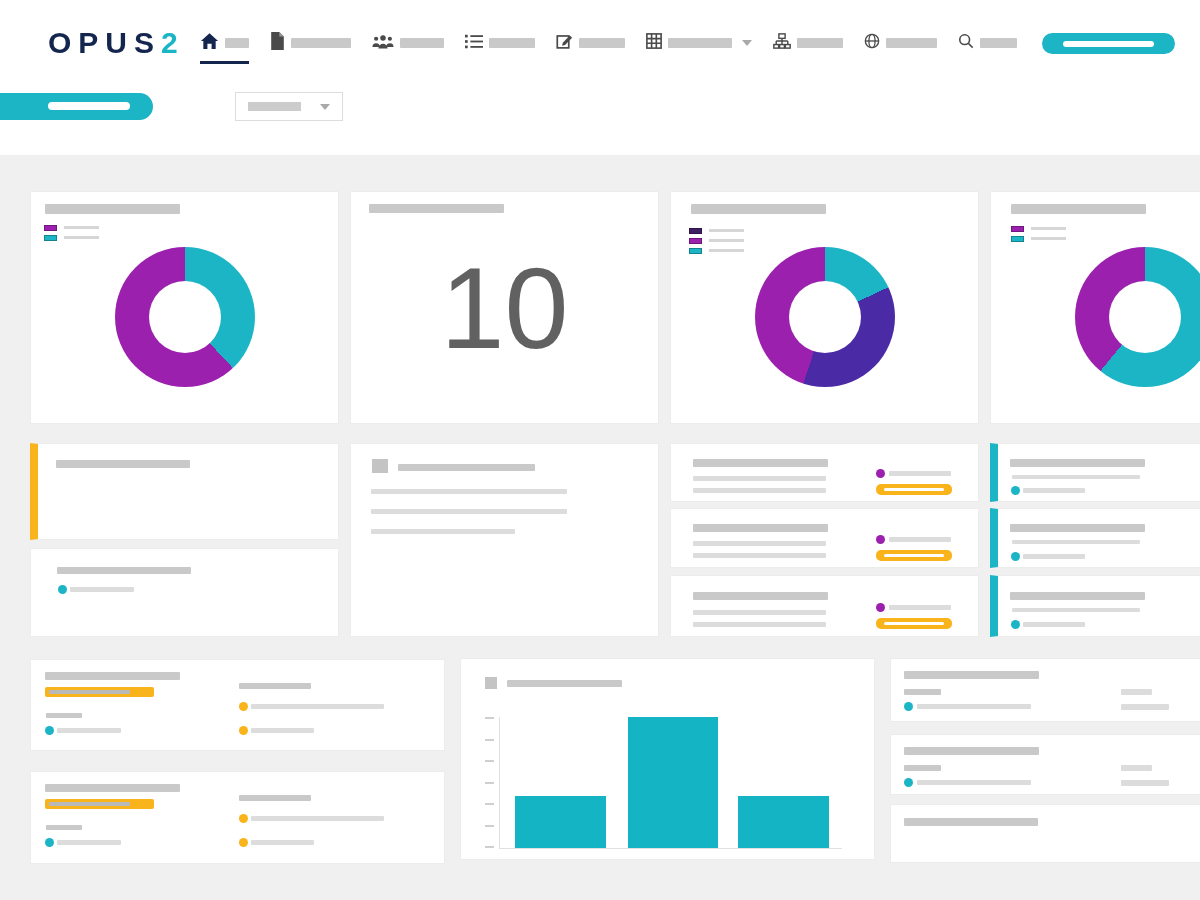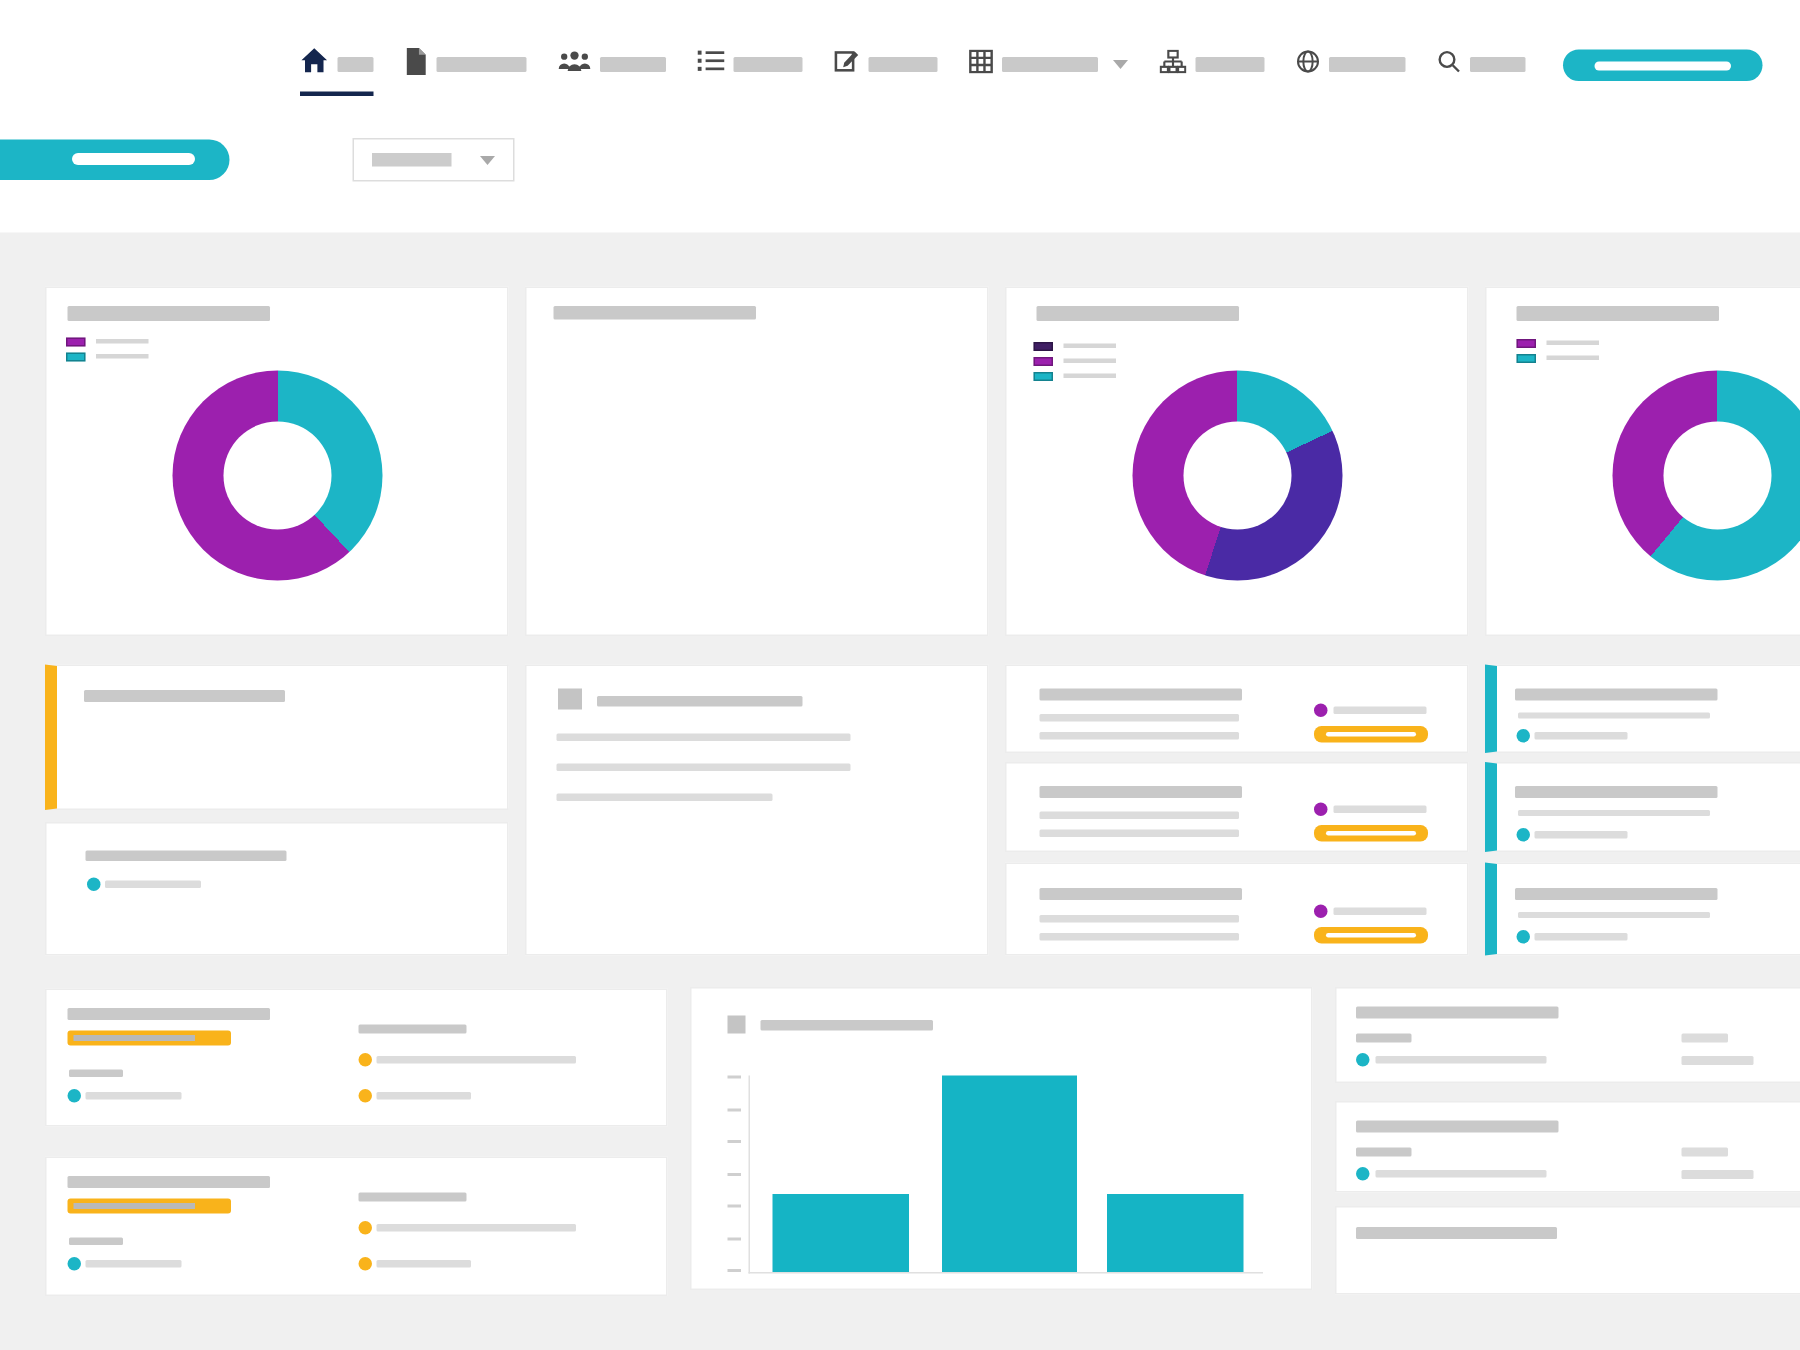--- a/index.html
+++ b/index.html
@@ -42,20 +42,21 @@
   .pill-btn i{position:absolute;left:8px;right:8px;top:4px;height:3px;background:#fff;border-radius:2px;display:block}
   .icon-sq{position:absolute;background:#c4c4c4}
   .plot{position:absolute;left:38px;top:58px;width:342px;height:131px;border-left:1px solid #e0e0e0;border-bottom:1px solid #e0e0e0}
   .plot .bar{position:absolute;bottom:0}
   .tick{position:absolute;left:-15px;width:9px;height:2px;background:#cfcfcf}
 </style>
 </head>
 <body>
 
 <div id="header">
+  <div id="logo"><span>OPUS</span><span class="accent">2</span></div>
 
   <div id="nav">
     <div class="nav-item active">
       <span><svg viewBox="0 0 20 20" width="19" height="19">
             <path fill="var(--navy)" d="M10 1.2 L19 9.6 h-2.5 V18 h-4.3 v-5.6 H7.8 V18 H3.5 V9.6 H1 Z"></path>
           </svg></span>
       <span class="nbar" style="width:24px"></span>
     </div>
     <div class="nav-item">
       <span><svg viewBox="0 0 16 20" width="15" height="18">
@@ -152,20 +153,21 @@
   <div class="ph" style="left:14px;top:12px;width:135px;height:10px"></div>
   <div class="swatch" style="left: 13px; top: 33px; background: rgb(156, 32, 174);"></div>
   <div class="lg-line" style="left:33px;top:34px"></div>
   <div class="swatch" style="left: 13px; top: 43px; background: rgb(28, 181, 198);"></div>
   <div class="lg-line" style="left:33px;top:44px"></div>
   <div class="donut" style="background: conic-gradient(rgb(28, 181, 198) 0%, rgb(28, 181, 198) 38%, rgb(156, 32, 174) 38%, rgb(156, 32, 174) 100%);"></div>
 </div>
 
 <div class="card stat-card" style="left:350px;top:191px;width:309px;height:233px">
   <div class="ph" style="left:18px;top:12px;width:135px;height:9px"></div>
+  <div class="stat-value">10</div>
 </div>
 
 <div class="card" style="left:670px;top:191px;width:309px;height:233px">
   <div class="ph" style="left:20px;top:12px;width:135px;height:10px"></div>
   <div class="swatch" style="left: 18px; top: 36px; background: rgb(63, 30, 99);"></div>
   <div class="lg-line" style="left:38px;top:37px"></div>
   <div class="swatch" style="left: 18px; top: 46px; background: rgb(156, 32, 174);"></div>
   <div class="lg-line" style="left:38px;top:47px"></div>
   <div class="swatch" style="left: 18px; top: 56px; background: rgb(28, 181, 198);"></div>
   <div class="lg-line" style="left:38px;top:57px"></div>

